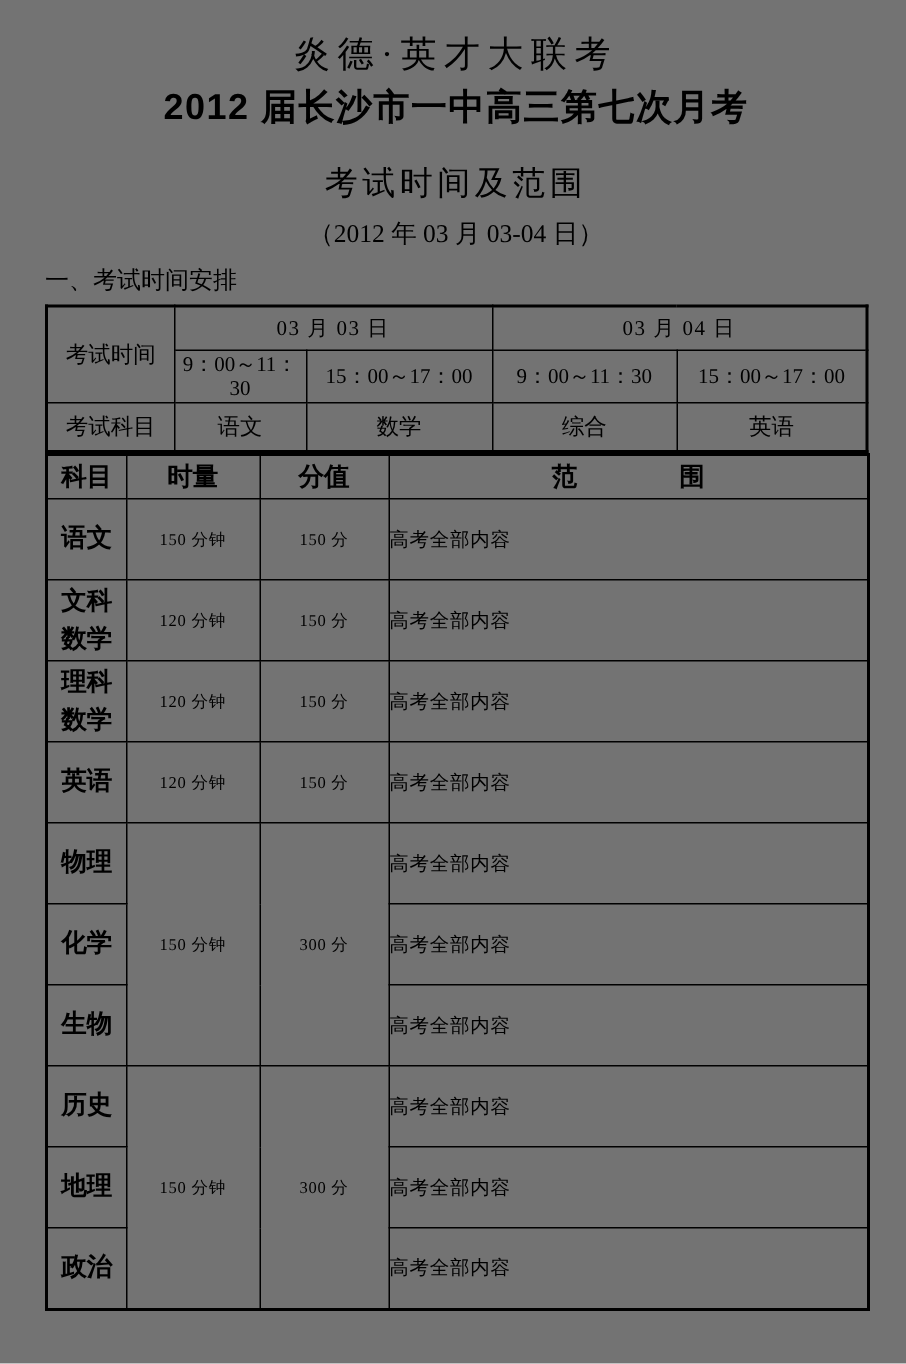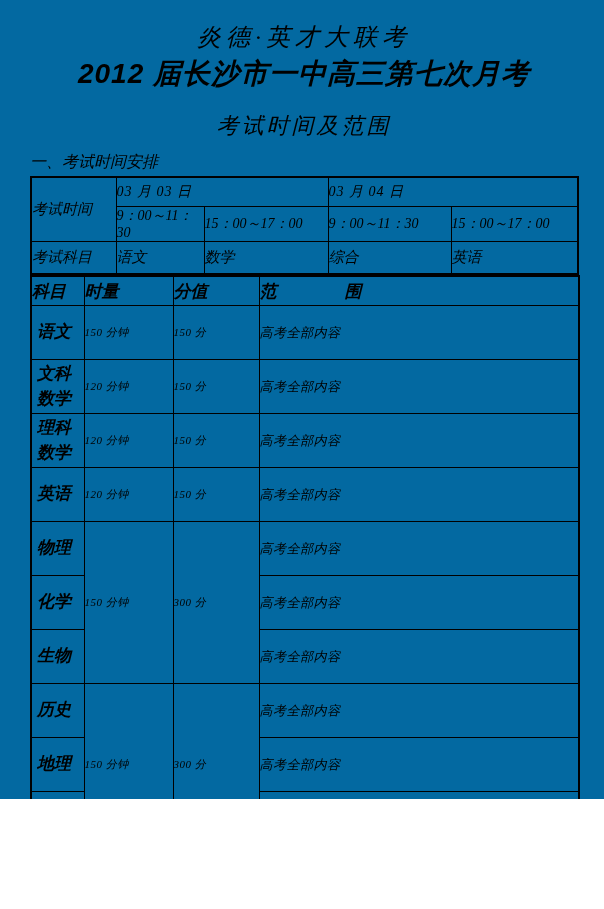--- a/index.html
+++ b/index.html
@@ -4,38 +4,37 @@
 <style>
   * { box-sizing: border-box; }
   html, body {
     margin: 0; padding: 0;
     background: #ffffff;
     color: #000000;
     font-family: "Liberation Serif", serif;
   }
   .page {
     width: 604px;
-    height: 799px;
-    background: #0369a1;
+    height: 909px;
+    background: #737373;
     padding: 18px 26px 0 30px;
     overflow: hidden;
-    font-style: italic;
   }
   
   .doc-header { text-align: center; }
   .brand-title {
     font-size: 24px;
     letter-spacing: 5px;
     line-height: 1.25;
     margin-top: 4px;
   }
   .main-title {
     font-family: "Liberation Sans", sans-serif;
     font-weight: bold;
-    font-size: 28px;
+    font-size: 24px;
     letter-spacing: 1px;
     line-height: 1.15;
     margin-top: 6px;
   }
   .subtitle {
     font-size: 22px;
     letter-spacing: 3px;
     line-height: 1.2;
     margin-top: 23px;
   }
@@ -54,20 +53,21 @@
   .section-heading.first { margin: 12px 0 5px 0; }
   .section-heading.second { margin: 7px 0 4px 0; }
   
   table {
     border-collapse: collapse;
     table-layout: fixed;
     border: 2px solid #000;
   }
   td {
     border: 1.5px solid #000;
+    text-align: center;
     vertical-align: middle;
     padding: 0;
     overflow: hidden;
   }
   
   .schedule-table { width: 547px; }
   .schedule-table td { font-size: 15px; }
   .schedule-table .r1 td { height: 30px; }
   .schedule-table .r2 td { height: 30px; }
   .schedule-table .r3 td { height: 32px; }
@@ -104,20 +104,21 @@
 </style>
 </head>
 <body>
 
 <div class="page">
 
   <div class="doc-header">
     <div class="brand-title">炎德·英才大联考</div>
     <div class="main-title">2012 届长沙市一中高三第七次月考</div>
     <div class="subtitle">考试时间及范围</div>
+    <div class="date-range">（2012 年 03 月 03-04 日）</div>
   </div>
 
   <div class="section-heading first">一、考试时间安排</div>
 
   <table class="schedule-table">
     <colgroup>
       <col style="width:85px">
         <col style="width:88px">
         <col style="width:124px">
         <col style="width:123px">

